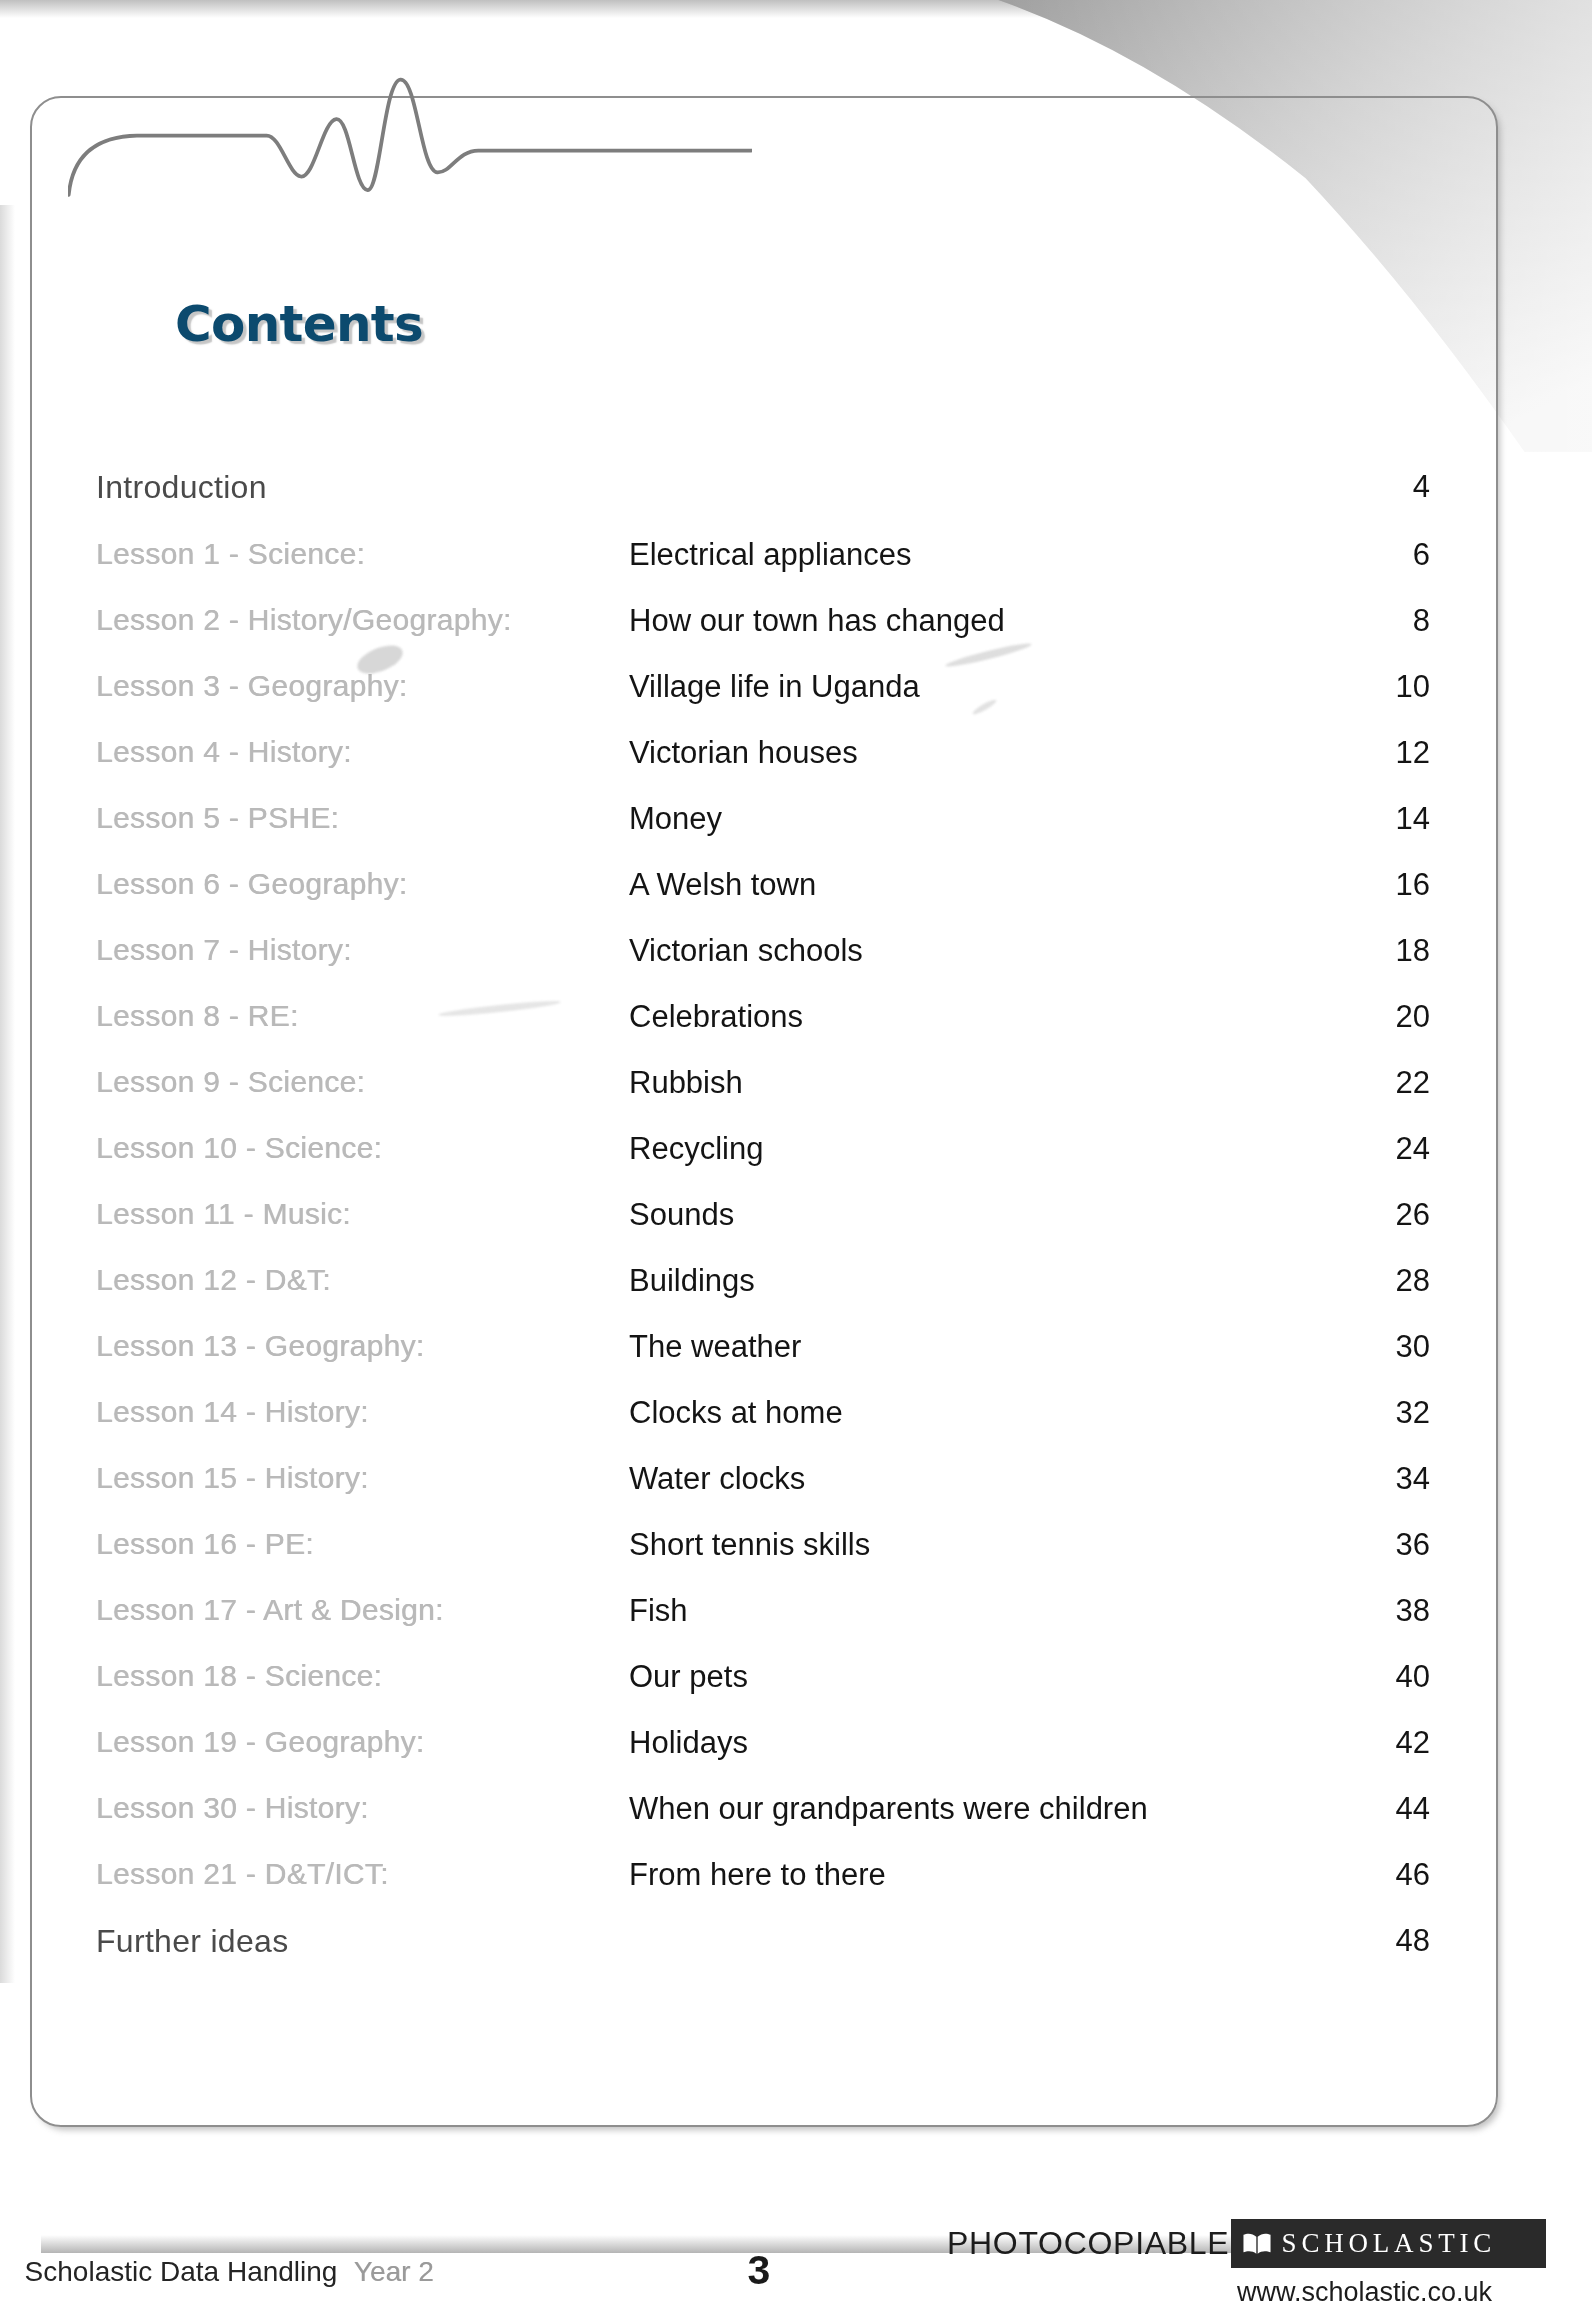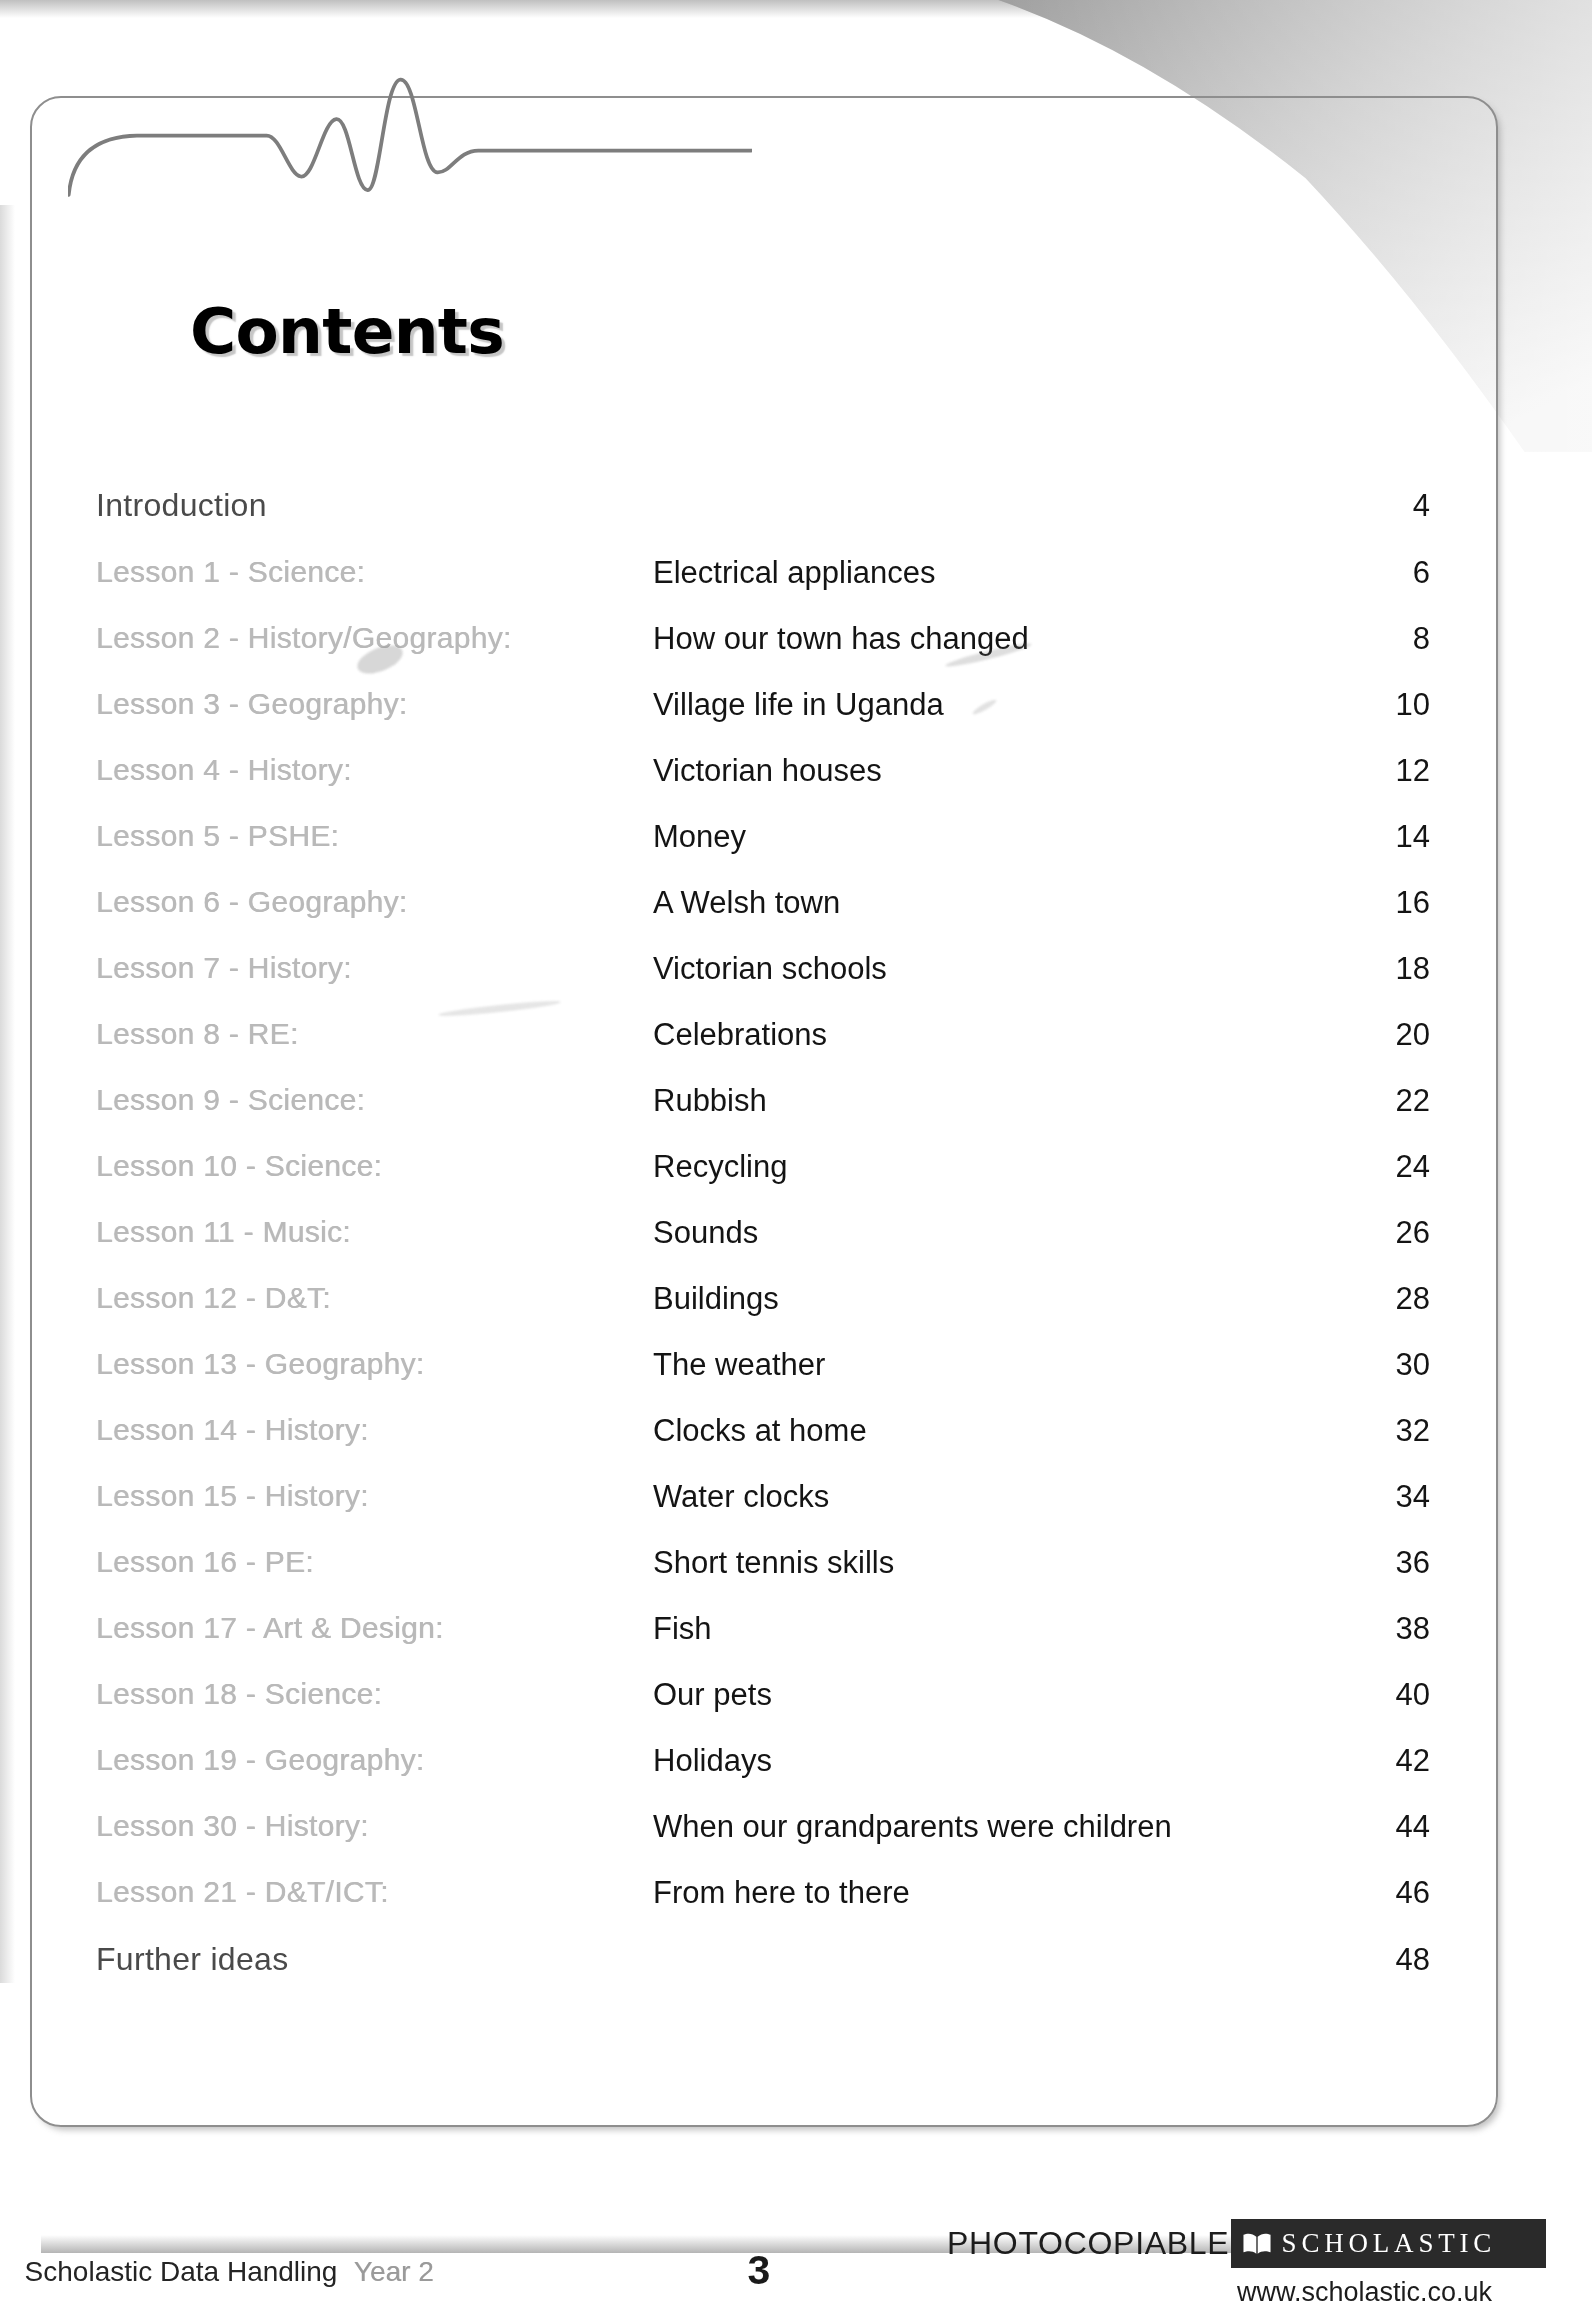--- a/index.html
+++ b/index.html
@@ -89,44 +89,43 @@
     left: 68px;
     top: 55px;
     width: 684px;
     height: 157px;
     pointer-events: none;
   }
 
   
   #page-title {
     position: absolute;
-    left: 190px;
+    left: 175px;
     top: 295px;
     font-family: "DejaVu Sans", sans-serif;
     font-weight: bold;
-    font-size: 63px;
+    font-size: 50px;
     letter-spacing: -0.7px;
-    color: #000000;
+    color: #0c4a6e;
     text-shadow: 3.4px 3.4px 1.4px rgba(150,150,150,0.55);
     white-space: nowrap;
   }
 
   
   #toc {
     position: absolute;
     left: 96px;
     top: 471px;
     width: 1334px;
   }
   .toc-row {
     position: relative;
     height: 66px;
     display: flex;
-    align-items: center;
-    gap: 24px;
+    align-items: flex-start;
   }
   .toc-row.plain {
     height: 68px;
   }
   .col-lesson {
     width: 533px;
     flex: 0 0 533px;
     font-size: 30px;
     line-height: 1;
     color: #b9b9b9;

